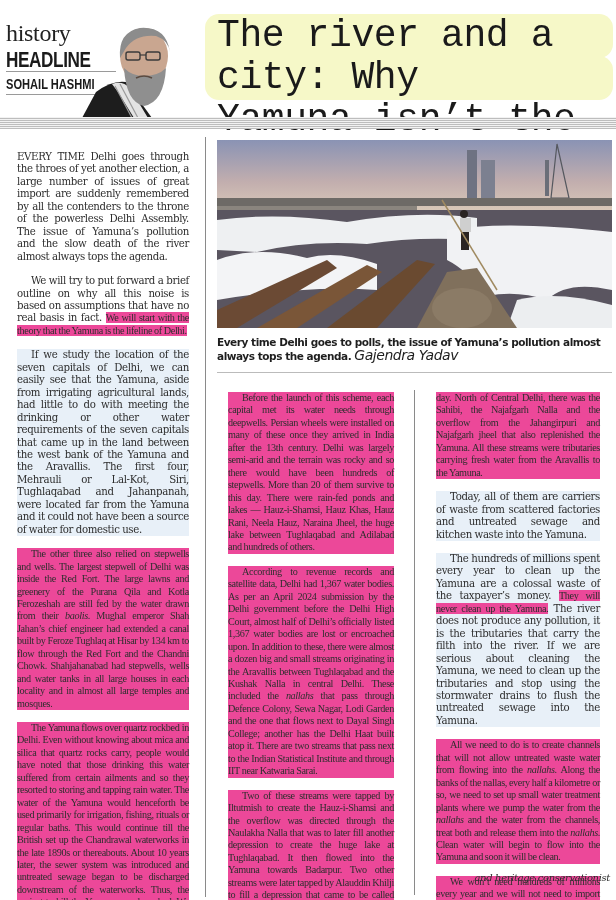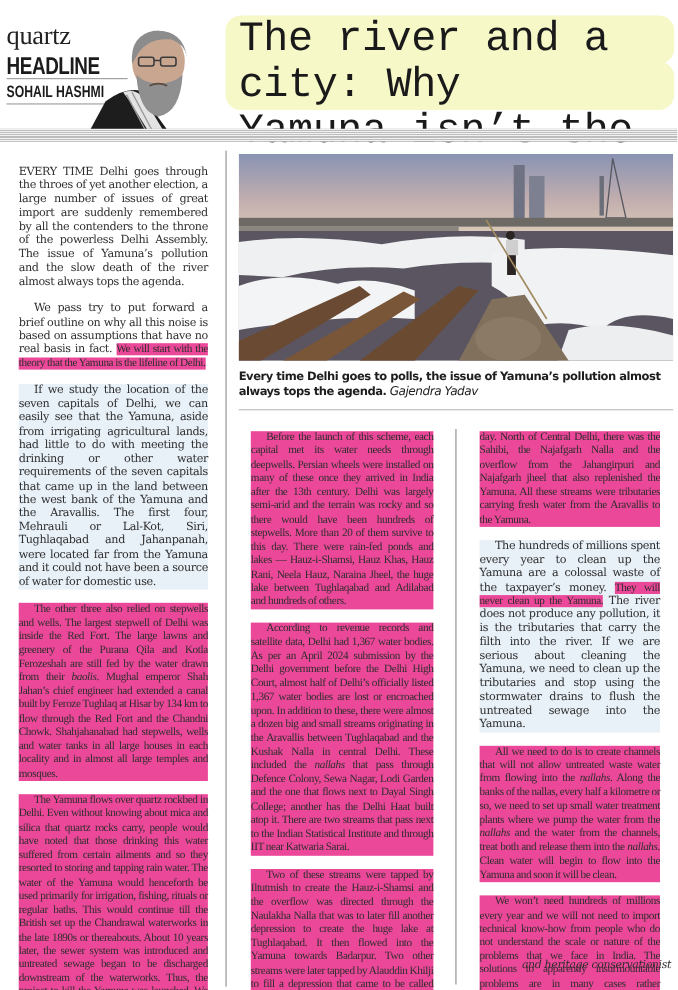--- a/index.html
+++ b/index.html
@@ -31,32 +31,32 @@
 
   .vrule { position: absolute; width: 1px; background: #8a8a8a; }
   .vr1 { left: 205px; top: 137px; height: 760px; }
   .vr2 { left: 414px; top: 390px; height: 505px; }
 
   .hl-y { background: #ec4899; font-family: Liberation Serif, serif; }
   .hl-b { background: #e8f0f8; }
 
   .photo { position: absolute; left: 217px; top: 140px; width: 395px; height: 188px; overflow: hidden; }
   .caption { position: absolute; left: 217px; top: 336px; width: 395px; font-family: "DejaVu Sans", sans-serif; font-size: 10.5px; line-height: 13px; color: #1e1e1e; font-weight: bold; letter-spacing: -0.45px; }
-  .credit { font-style: italic; font-weight: normal; font-size: 11px; margin-left: 3px; }
+  .credit { font-style: italic; font-weight: normal; font-size: 14px; margin-left: 3px; }
   .caption-rule { position: absolute; left: 217px; top: 372px; width: 395px; height: 1px; background: #bbbbbb; }
 
   .writer-note { position: absolute; left: 424px; top: 872px; width: 186px; text-align: right; font-family: "DejaVu Serif", serif; font-style: italic; font-size: 10px; line-height: 12px; color: #2e2e2e; letter-spacing: -0.35px; }
   .writer-note span { display: block; }
   em { font-style: italic; }
 </style>
 </head>
 <body>
 
 <div class="masthead">
-  <div class="kicker-history">quartz</div>
+  <div class="kicker-history">history</div>
   <div class="kicker-headline">HEADLINE</div>
   <div class="kicker-rule1"></div>
   <div class="byline">SOHAIL HASHMI</div>
   <div class="kicker-rule2"></div>
 
   <svg class="portrait" viewBox="0 0 110 96">
 
     <path d="M0 96 L14 70 Q30 58 44 60 L70 96 Z" fill="#1d1d1d"></path>
 
     <path d="M30 62 Q40 58 48 66 L66 96 L52 96 L36 70 Z" fill="#e3e3e3"></path>
@@ -82,21 +82,21 @@
   <div class="headline">
     <div>The river and a city: Why</div>
     <div>Yamuna isn’t the problem</div>
   </div>
 </div>
 
 <div class="hatch"></div>
 
 <div class="col col1">
   <p class="first"><span>EVERY TIME Delhi goes through the throes of yet another election, a large number of issues of great import are suddenly remembered by all the contenders to the throne of the powerless Delhi Assembly. The issue of Yamuna’s pollution and the slow death of the river almost always tops the agenda.</span></p>
-  <p><span>We pass try to put forward a brief outline on why all this noise is based on assumptions that have no real basis in fact. </span><span class="hl-y">We will start with the theory that the Yamuna is the lifeline of Delhi.</span></p>
+  <p><span>We will try to put forward a brief outline on why all this noise is based on assumptions that have no real basis in fact. </span><span class="hl-y">We will start with the theory that the Yamuna is the lifeline of Delhi.</span></p>
   <p class="hl-b"><span>If we study the location of the seven capitals of Delhi, we can easily see that the Yamuna, aside from irrigating agricultural lands, had little to do with meeting the drinking or other water requirements of the seven capitals that came up in the land between the west bank of the Yamuna and the Aravallis. The first four, Mehrauli or Lal-Kot, Siri, Tughlaqabad and Jahanpanah, were located far from the Yamuna and it could not have been a source of water for domestic use.</span></p>
   <p class="hl-y"><span>The other three also relied on stepwells and wells. The largest stepwell of Delhi was inside the Red Fort. The large lawns and greenery of the Purana Qila and Kotla Ferozeshah are still fed by the water drawn from their </span><em>baolis</em><span>. Mughal emperor Shah Jahan’s chief engineer had extended a canal built by Feroze Tughlaq at Hisar by 134 km to flow through the Red Fort and the Chandni Chowk. Shahjahanabad had stepwells, wells and water tanks in all large houses in each locality and in almost all large temples and mosques.</span></p>
   <p class="hl-y"><span>The Yamuna flows over quartz rockbed in Delhi. Even without knowing about mica and silica that quartz rocks carry, people would have noted that those drinking this water suffered from certain ailments and so they resorted to storing and tapping rain water. The water of the Yamuna would henceforth be used primarily for irrigation, fishing, rituals or regular baths. This would continue till the British set up the Chandrawal waterworks in the late 1890s or thereabouts. About 10 years later, the sewer system was introduced and untreated sewage began to be discharged downstream of the waterworks. Thus, the project to kill the Yamuna was launched. We have continued to walk in the footsteps of those pioneers.</span></p>
 </div>
 
 <div class="vrule vr1"></div>
 
 <svg class="photo" viewBox="0 0 395 188" preserveAspectRatio="none">
   <defs>
     <linearGradient id="sky" x1="0" y1="0" x2="0" y2="1">
@@ -142,20 +142,21 @@
 <div class="col col2">
   <p class="hl-y"><span>Before the launch of this scheme, each capital met its water needs through deepwells. Persian wheels were installed on many of these once they arrived in India after the 13th century. Delhi was largely semi-arid and the terrain was rocky and so there would have been hundreds of stepwells. More than 20 of them survive to this day. There were rain-fed ponds and lakes — Hauz-i-Shamsi, Hauz Khas, Hauz Rani, Neela Hauz, Naraina Jheel, the huge lake between Tughlaqabad and Adilabad and hundreds of others.</span></p>
   <p class="hl-y"><span>According to revenue records and satellite data, Delhi had 1,367 water bodies. As per an April 2024 submission by the Delhi government before the Delhi High Court, almost half of Delhi’s officially listed 1,367 water bodies are lost or encroached upon. In addition to these, there were almost a dozen big and small streams originating in the Aravallis between Tughlaqabad and the Kushak Nalla in central Delhi. These included the </span><em>nallahs</em><span> that pass through Defence Colony, Sewa Nagar, Lodi Garden and the one that flows next to Dayal Singh College; another has the Delhi Haat built atop it. There are two streams that pass next to the Indian Statistical Institute and through IIT near Katwaria Sarai.</span></p>
   <p class="hl-y"><span>Two of these streams were tapped by Iltutmish to create the Hauz-i-Shamsi and the overflow was directed through the Naulakha Nalla that was to later fill another depression to create the huge lake at Tughlaqabad. It then flowed into the Yamuna towards Badarpur. Two other streams were later tapped by Alauddin Khilji to fill a depression that came to be called Hauz-i-Alai — the Hauze Khas of to-</span></p>
 </div>
 
 <div class="vrule vr2"></div>
 
 <div class="col col3">
   <p class="first hl-y"><span>day. North of Central Delhi, there was the Sahibi, the Najafgarh Nalla and the overflow from the Jahangirpuri and Najafgarh jheel that also replenished the Yamuna. All these streams were tributaries carrying fresh water from the Aravallis to the Yamuna.</span></p>
+  <p class="hl-b"><span>Today, all of them are carriers of waste from scattered factories and untreated sewage and kitchen waste into the Yamuna.</span></p>
   <p class="hl-b"><span>The hundreds of millions spent every year to clean up the Yamuna are a colossal waste of the taxpayer’s money. </span><span class="hl-y">They will never clean up the Yamuna.</span><span> The river does not produce any pollution, it is the tributaries that carry the filth into the river. If we are serious about cleaning the Yamuna, we need to clean up the tributaries and stop using the stormwater drains to flush the untreated sewage into the Yamuna.</span></p>
   <p class="hl-y"><span>All we need to do is to create channels that will not allow untreated waste water from flowing into the </span><em>nallahs</em><span>. Along the banks of the nallas, every half a kilometre or so, we need to set up small water treatment plants where we pump the water from the </span><em>nallahs</em><span> and the water from the channels, treat both and release them into the </span><em>nallahs</em><span>. Clean water will begin to flow into the Yamuna and soon it will be clean.</span></p>
   <p class="hl-y"><span>We won’t need hundreds of millions every year and we will not need to import technical know-how from people who do not understand the scale or nature of the problems that we face in India. The solutions to apparently insurmountable problems are in many cases rather straightforward.</span></p>
 </div>
 
 <div class="writer-note">
   <span>and heritage conservationist</span>
 </div>
 
 </body></html>

